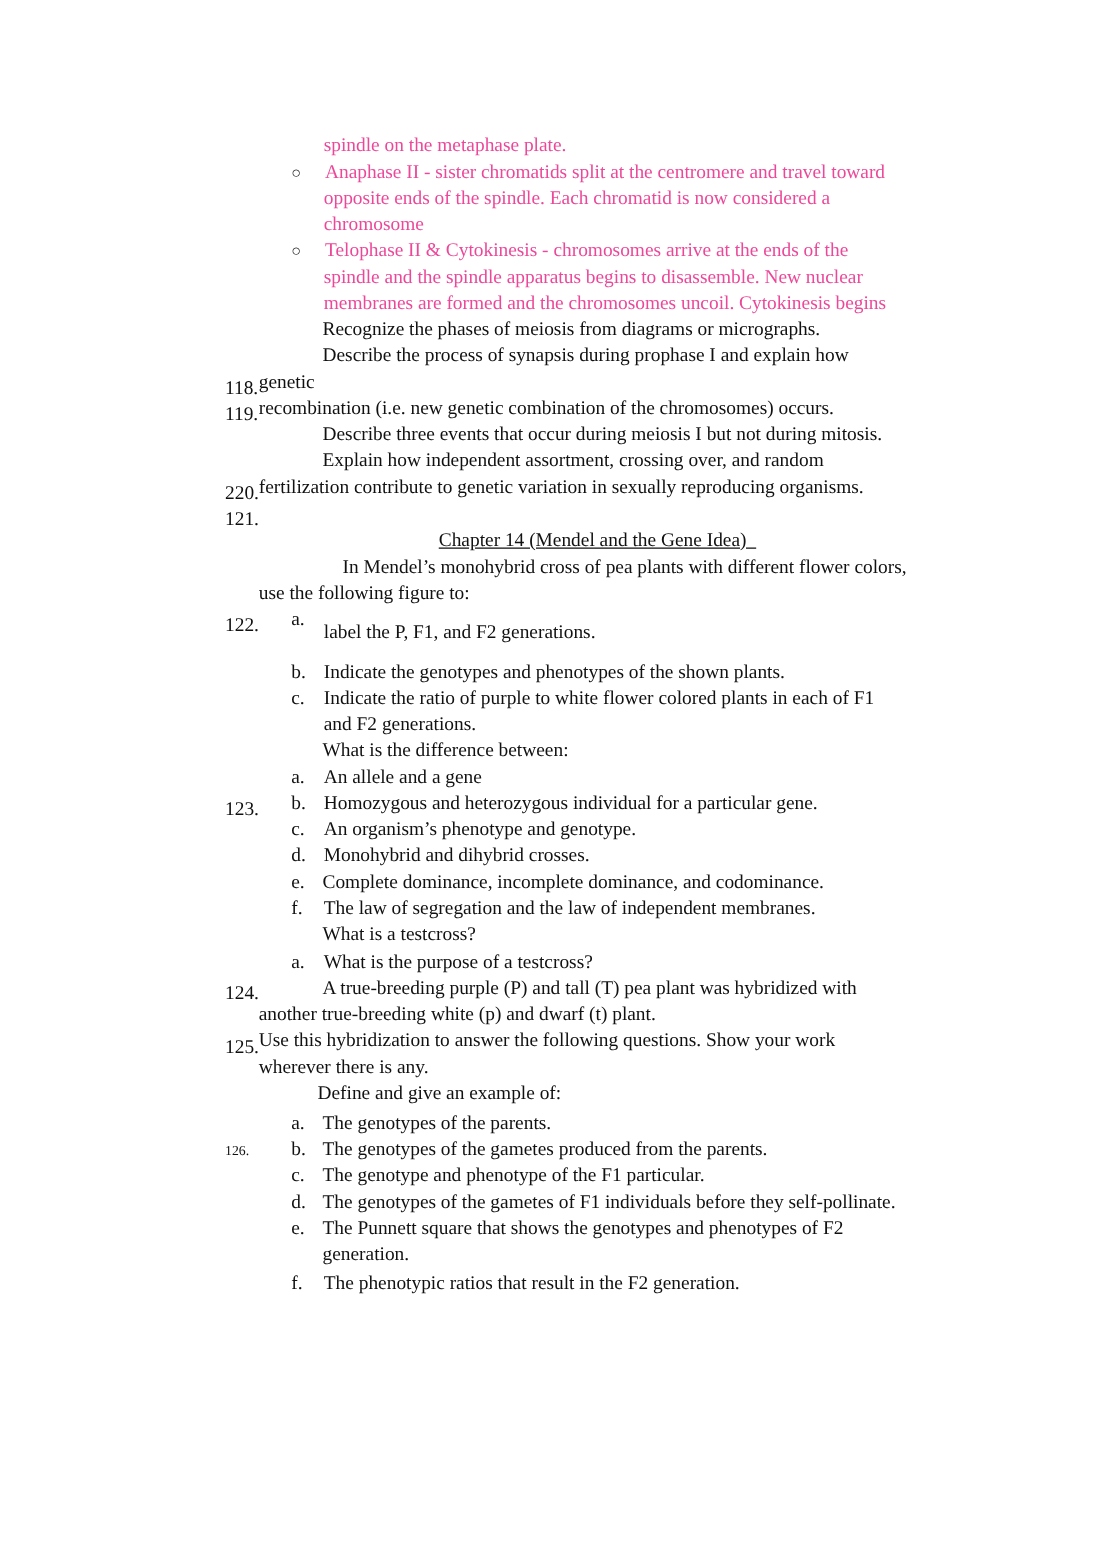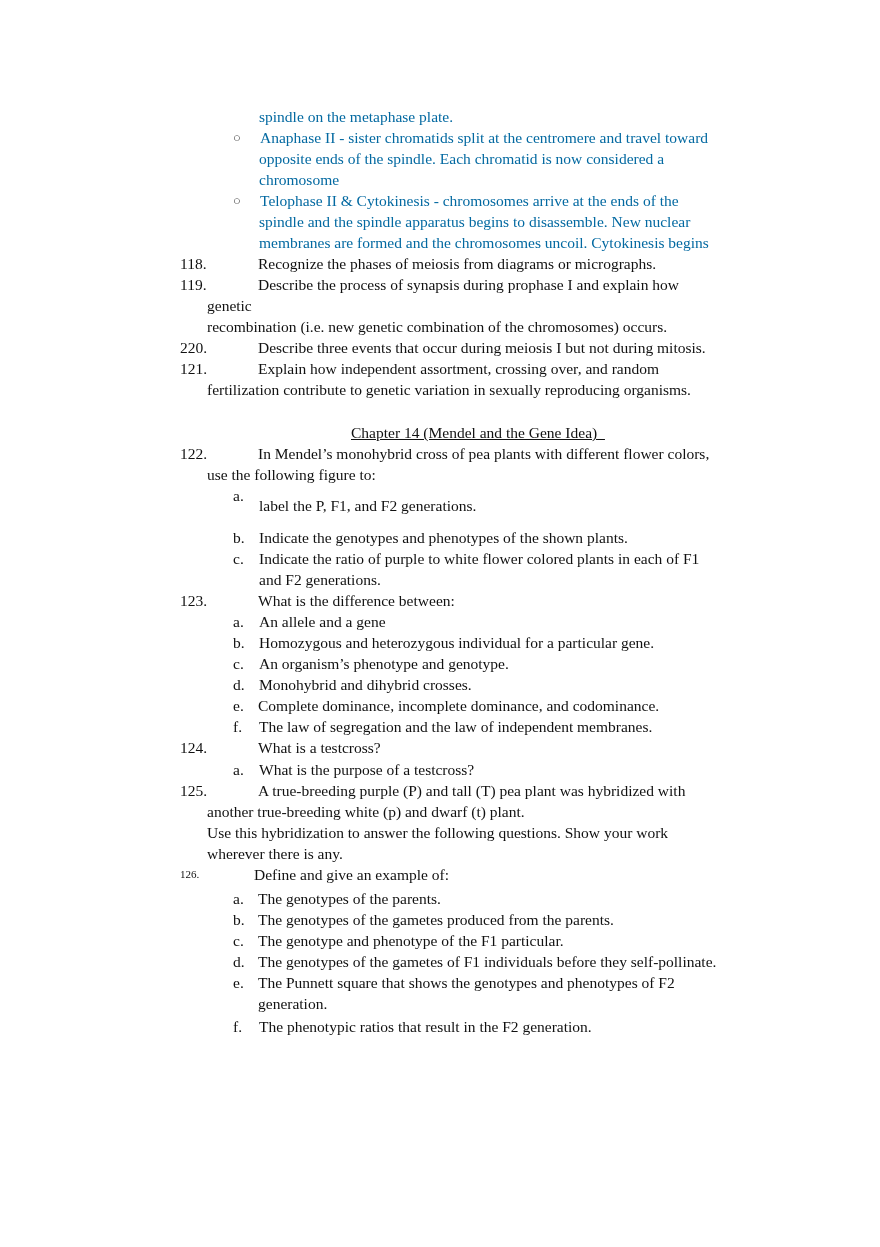--- a/index.html
+++ b/index.html
@@ -1,21 +1,21 @@
 <!DOCTYPE html>
 <html><head>
   <meta charset="utf-8">
   <style>
     html, body { margin: 0; padding: 0; background: #ffffff; }
     body { width: 880px; height: 1247px; position: relative; overflow: hidden;
            font-family: "Liberation Serif", "DejaVu Serif", serif; font-size: 15.5px; color: #111; }
     .line { position: absolute; white-space: nowrap; line-height: 21px; }
-    .red { color: #0369a1; }
+    .red { color: #ec4899; }
     .bullet { position: absolute; left: 233px; font-size: 13px; color: #333; }
-    .num { position: absolute; left: 180px; }
+    .num { position: absolute; left: 180px; margin-top: 47px; }
     .letter { position: absolute; left: 233px; }
     .heading { position: absolute; left: 351px; text-decoration: underline; white-space: pre; text-align: center; }
   </style>
 </head>
 <body>
 
 <div class="line red" style="left:259px;top:106px">spindle on the metaphase plate.</div>
 <div class="line bullet" style="top:127px">○</div>
 <div class="line red" style="left:260px;top:127px">Anaphase II - sister chromatids split at the centromere and travel toward</div>
 <div class="line red" style="left:259px;top:148px">opposite ends of the spindle. Each chromatid is now considered a</div>
@@ -36,21 +36,21 @@
 <div class="line num" style="top:337px">220.</div>
 <div class="line" style="left:258px;top:337px">Describe three events that occur during meiosis I but not during mitosis.</div>
 
 <div class="line num" style="top:358px">121.</div>
 <div class="line" style="left:258px;top:358px">Explain how independent assortment, crossing over, and random</div>
 <div class="line" style="left:207px;top:379px">fertilization contribute to genetic variation in sexually reproducing organisms.</div>
 
 <div class="line heading" style="top:422px">Chapter 14 (Mendel and the Gene Idea)  </div>
 
 <div class="line num" style="top:443px">122.</div>
-<div class="line" style="left:258px;top:443px">In Mendel’s monohybrid cross of pea plants with different flower colors,</div>
+<div class="line" style="left:274px;top:443px">In Mendel’s monohybrid cross of pea plants with different flower colors,</div>
 <div class="line" style="left:207px;top:464px">use the following figure to:</div>
 <div class="line letter" style="top:485px">a.</div>
 <div class="line" style="left:259px;top:495px">label the P, F1, and F2 generations.</div>
 <div class="line letter" style="top:527px">b.</div>
 <div class="line" style="left:259px;top:527px">Indicate the genotypes and phenotypes of the shown plants.</div>
 <div class="line letter" style="top:548px">c.</div>
 <div class="line" style="left:259px;top:548px">Indicate the ratio of purple to white flower colored plants in each of F1</div>
 <div class="line" style="left:259px;top:569px">and F2 generations.</div>
 
 <div class="line num" style="top:590px">123.</div>

